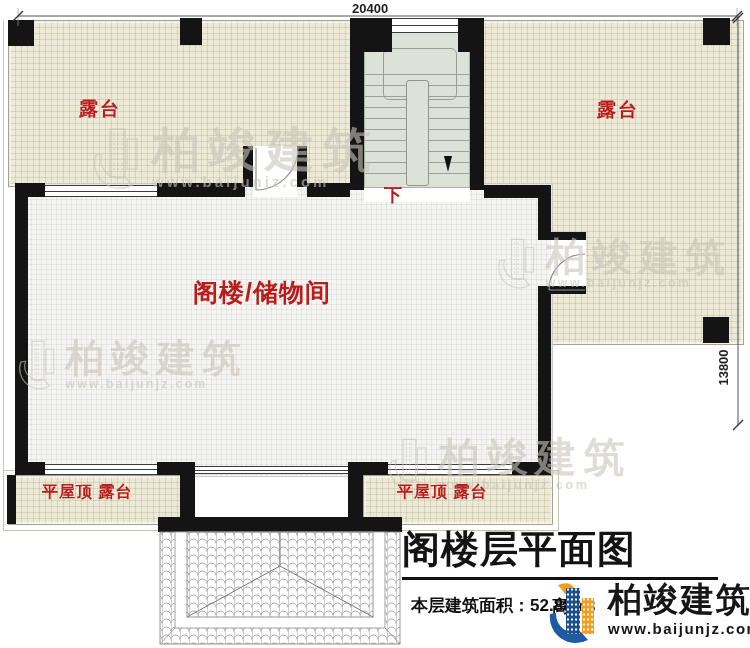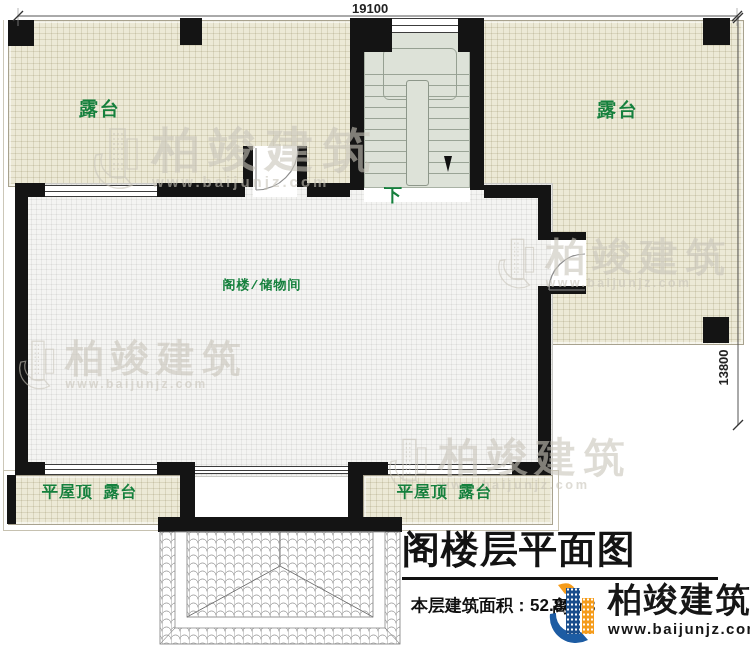--- a/index.html
+++ b/index.html
@@ -28,24 +28,24 @@
   }
   .sage{
     background-color:#dde2d8;
     box-shadow:inset 0 0 0 1px #a9b2a5;
   }
   .wall{position:absolute;background:#141414;}
   .window{position:absolute;background:#ffffff;border-top:1.5px solid #3c3c3c;border-bottom:1.5px solid #3c3c3c;}
   .window::before{content:"";position:absolute;left:0;right:0;top:50%;height:1px;margin-top:-.5px;background:#3c3c3c;}
   .outerline{position:absolute;border:1px solid #c6c1b0;background:transparent;}
   
-  .roomlabel{position:absolute;font-weight:bold;color:#15803d;text-align:center;font-family:Liberation Mono, monospace;}
+  .roomlabel{position:absolute;font-weight:bold;color:#b91c1c;text-align:center;}
   .lbl-terrace{font-size:19px;letter-spacing:2px;width:80px;}
   .lbl-flat{font-size:16px;letter-spacing:1px;width:160px;white-space:nowrap;}
-  .lbl-attic-name{font-size:13px;letter-spacing:1px;width:220px;}
+  .lbl-attic-name{font-size:25px;letter-spacing:1px;width:220px;}
   .lbl-attic-area{font-size:15px;font-weight:bold;width:220px;}
   .lbl-down{font-size:18px;width:30px;}
   .dimtext{position:absolute;font-size:13px;font-weight:bold;color:#222;}
   
   .treads{position:absolute;background:repeating-linear-gradient(to bottom,#9aa496 0 1px,transparent 1px 11px);}
   .rail{position:absolute;background:#dde2d8;border:1px solid #8d978a;border-radius:3px;}
   .landing{position:absolute;border:1px solid #96a092;border-radius:6px;}
   .downarrow{position:absolute;width:0;height:0;border-left:4px solid transparent;border-right:4px solid transparent;border-top:16px solid #111;}
   
   .wm{position:absolute;display:flex;align-items:flex-start;color:#c9c5ba;opacity:.6;transform-origin:top left;}
@@ -210,21 +210,21 @@
       <line x1="24" y1="8" x2="24" y2="48" stroke="currentColor" stroke-width="1.4" stroke-dasharray="2 3"></line>
       <line x1="28" y1="8" x2="28" y2="48" stroke="currentColor" stroke-width="1.4" stroke-dasharray="2 3"></line>
       <rect x="37" y="14" width="10" height="30" fill="none" stroke="currentColor" stroke-width="1.4"></rect>
     </svg>
     <div class="wm-texts">
       <div class="wm-name">柏竣建筑</div>
       <div class="wm-url">www.baijunjz.com</div>
     </div>
   </div>
 
-  <div class="dimtext" style="left:352px;top:1px;">19100</div>
+  <div class="dimtext" style="left:352px;top:1px;">20400</div>
   <div class="dimtext" style="left:700px;top:360px;transform:rotate(-90deg);transform-origin:center;width:46px;text-align:center;">13800</div>
 
   <div class="roomlabel lbl-terrace z5" style="left:60px;top:96px;">露台</div>
   <div class="roomlabel lbl-terrace z5" style="left:578px;top:97px;">露台</div>
   <div class="roomlabel lbl-attic-name z5" style="left:152px;top:276px;">阁楼/储物间</div>
   <div class="roomlabel lbl-down z5" style="left:378px;top:183px;">下</div>
   <div class="roomlabel lbl-flat z5" style="left:42px;top:482px;text-align:left;">平屋顶 露台</div>
   <div class="roomlabel lbl-flat z5" style="left:397px;top:482px;text-align:left;">平屋顶 露台</div>
 
   <div class="title-row z5">

